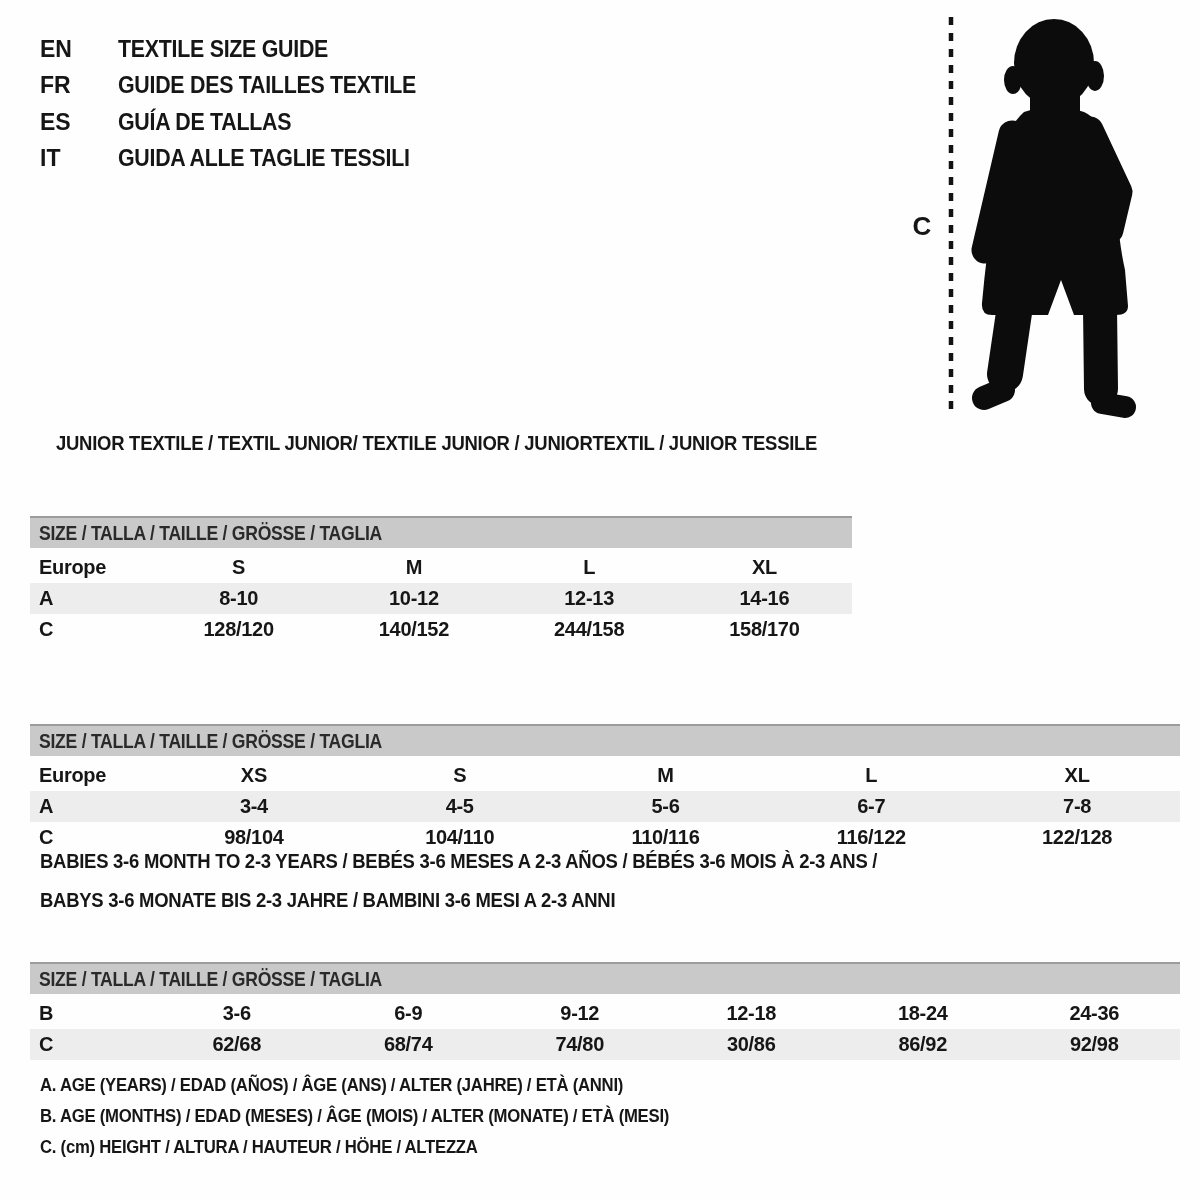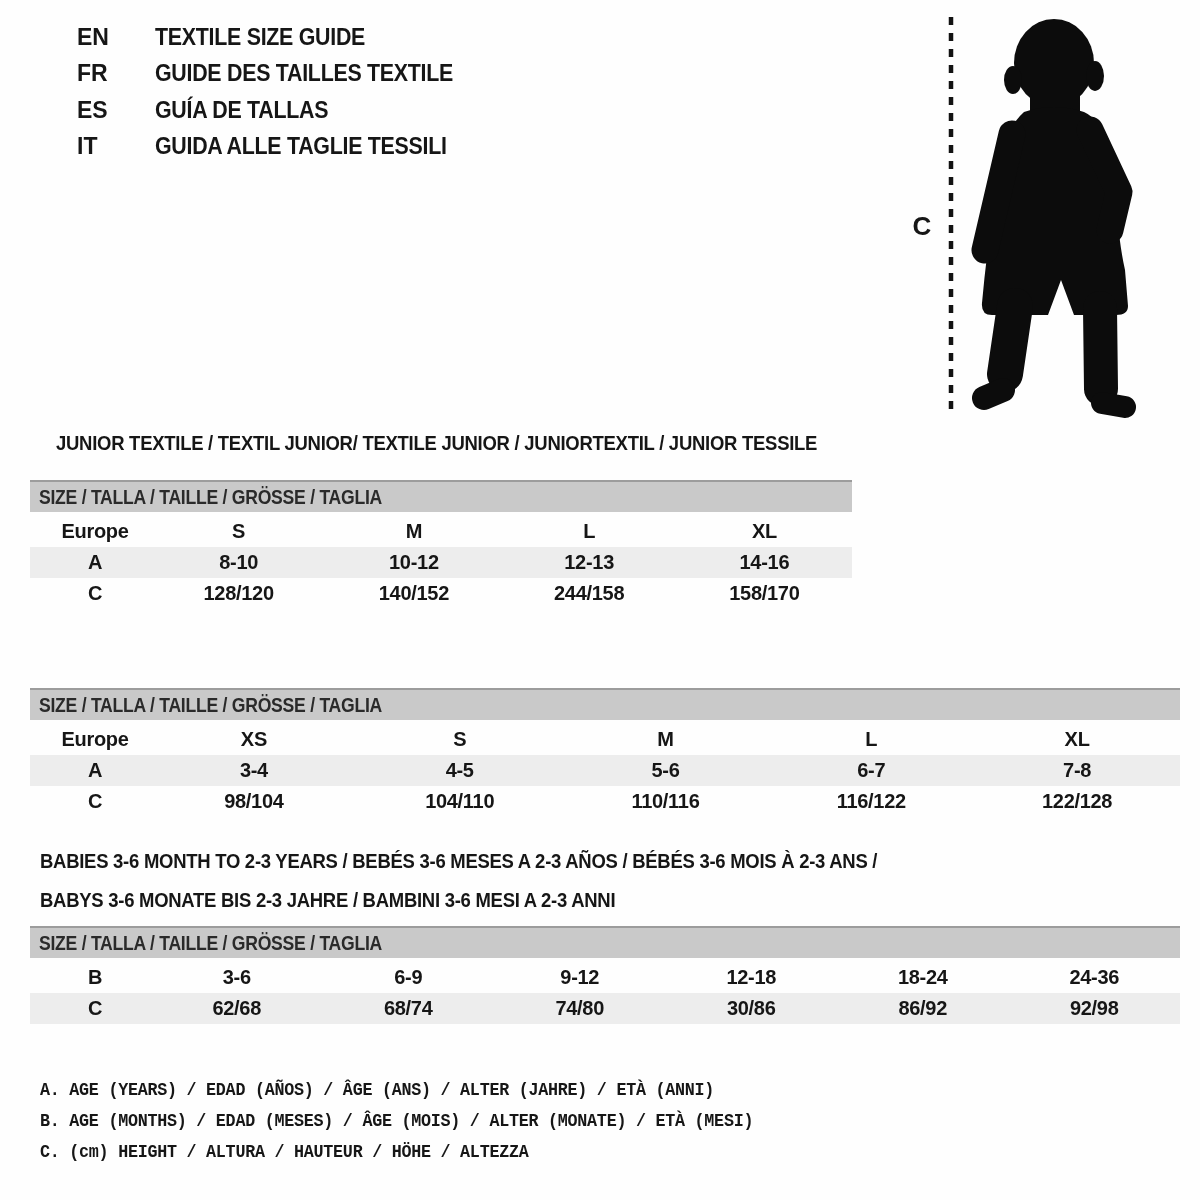--- a/index.html
+++ b/index.html
@@ -8,58 +8,59 @@
     background:#fefefe; overflow:hidden;
     font-family:"Liberation Sans", sans-serif;
     color:#161616;
     -webkit-font-smoothing:antialiased;
   }
   
   .cond { display:inline-block; transform:scaleX(0.88); transform-origin:0 50%; white-space:nowrap; letter-spacing:-0.3px; }
   .cond-lite { display:inline-block; transform:scaleX(0.93); transform-origin:0 50%; white-space:nowrap; letter-spacing:-0.3px; }
 
   
-  .lang-list { position:absolute; left:40px; top:19px;margin-left:37px; }
+  .lang-list { position:absolute; left:40px; top:31px; }
   .lang-row { display:flex; height:36.5px; align-items:center; }
   .lang-code { width:78px; font-weight:700; font-size:23px; }
   .lang-title { font-weight:700; font-size:23px; }
 
   
   .dashed-line { position:absolute; left:945px; top:15px; }
   .measure-label { position:absolute; left:906px; top:211px; width:32px; text-align:center; font-weight:700; font-size:26px; }
   .silhouette { position:absolute; left:962px; top:14px; }
 
   
   .section-title { position:absolute; left:40px; font-weight:700; font-size:21px; white-space:nowrap; }
   .sub-part { font-size:14px; position:relative; top:5px; font-weight:700; }
 
   
   .size-table { position:absolute; left:30px; }
   .size-bar {
     height:30px; background:#c9c9c9; border-top:2px solid #9c9c9c;
     display:flex; align-items:center; padding-left:9px;
     font-weight:700; font-size:20px; color:#2a2a2a;
     margin-bottom:4px;
+    margin-top:36px;
   }
   .t-row { display:flex; height:31px; align-items:center; font-weight:700; font-size:20px; letter-spacing:-0.3px; }
   .t-row.shaded { background:#ededed; }
   .t-cell { flex:1; text-align:center; }
-  .t-cell.label { flex:0 0 112px; text-align:center; padding-left:9px; }
+  .t-cell.label { flex:0 0 112px; text-align:left; padding-left:9px; }
 
   #junior-title   { top:431px;margin-left:16px; }
   #junior-table   { top:480px; width:822px; }
   #children-title { top:638px; }
   #children-table { top:688px; width:1150px; }
   #babies-title-1 { top:849px; }
   #babies-title-2 { top:888px; }
   #babies-table   { top:926px; width:1150px; }
 
   
   .legend { position:absolute; left:40px; top:1074px; }
-  .legend-line { height:31px; display:flex; align-items:center; font-weight:700; font-size:19px; white-space:nowrap;font-family:Liberation Mono, monospace; }
+  .legend-line { height:31px; display:flex; font-weight:700; font-size:19px; white-space:nowrap; }
 </style>
 </head>
 <body>
 
 <div class="canvas">
 
   <div class="lang-list">
     <div class="lang-row">
       <span class="lang-code">EN</span>
       <span class="lang-title cond-lite">TEXTILE SIZE GUIDE</span>

